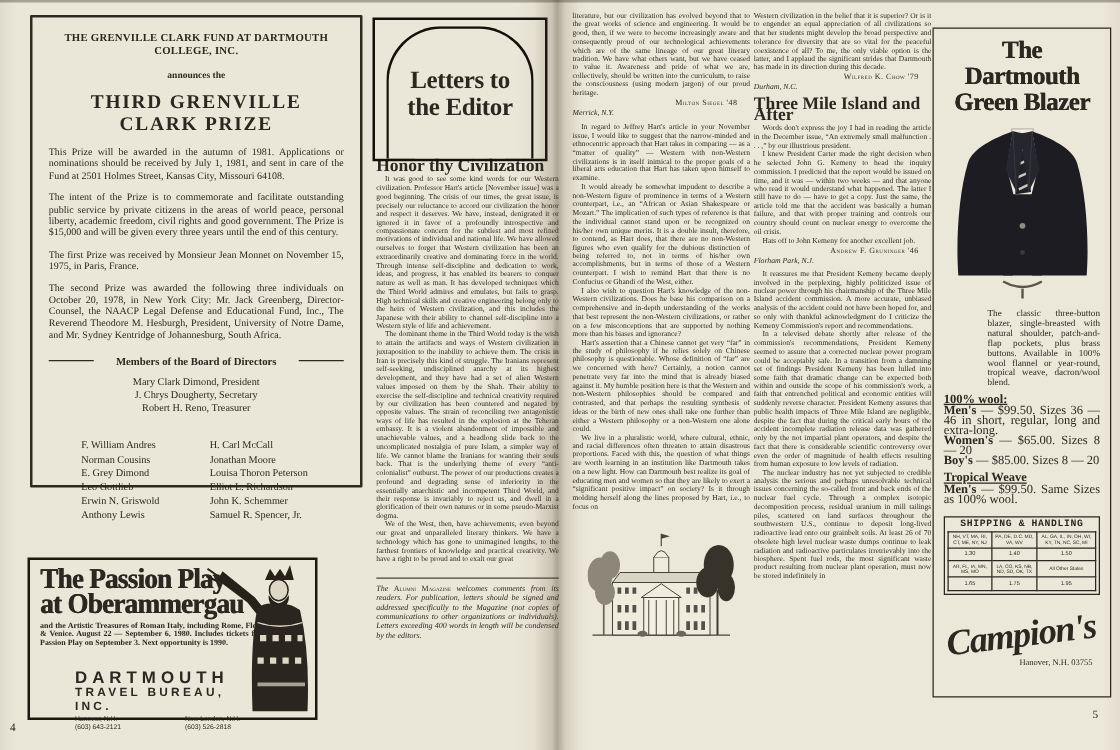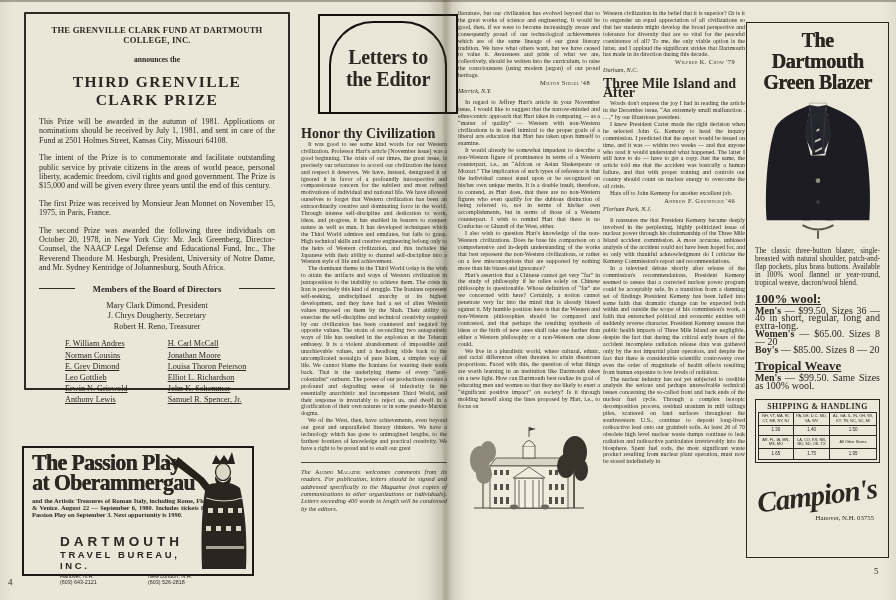--- a/index.html
+++ b/index.html
@@ -18,21 +18,21 @@
   .clark { position:absolute; left:24px; top:12px; width:266px; height:378px;
            border:2px solid #2e2a22; border-radius:1px; padding:11px 13px 8px; }
   .clark-org { text-align:center; font-weight:bold; font-size:8.6px; letter-spacing:.2px; }
   .clark-announce { text-align:center; font-weight:bold; font-size:7.6px; margin-top:10px; }
   .clark-title { text-align:center; font-weight:bold; font-size:15.5px; letter-spacing:1.4px; margin-top:9px; }
   .clark p.cp { font-size:8px; line-height:9.4px; text-align:justify; margin-top:8px; }
   .board-head { display:flex; align-items:center; gap:18px; margin-top:11px; }
   .board-head .rule { flex:1; height:1.6px; background:#2e2a22; }
   .board-head .bh-label { font-weight:bold; font-size:8.6px; white-space:nowrap; }
   .officers { text-align:center; font-size:8.2px; line-height:10.6px; margin-top:7px; }
-  .directors { display:flex; margin-top:6px; font-size:8.2px; line-height:11.2px;text-decoration:underline; }
+  .directors { display:flex; margin-top:18px; font-size:8.2px; line-height:11.2px; }
   .directors .dcol1 { width:52%; padding-left:26px; }
   .directors .dcol2 { width:48%; padding-left:6px; }
 
   
   .passion { position:absolute; left:22px; top:446px; width:232px; height:130px;
              border:2.5px solid #1c1912; padding:5px 8px 4px; }
   .passion-title { font-weight:bold; font-size:23px; line-height:20px; letter-spacing:-0.6px;
                    text-shadow:0.6px 0 0 currentColor; transform:scaleX(.94); transform-origin:left top; }
   .passion-body { font-size:6.4px; line-height:7px; font-weight:bold; width:188px; margin-top:4px; text-align:justify; }
   .travel { margin-top:17px; font-family:"Liberation Sans", sans-serif; margin-left:28px; }
@@ -42,21 +42,21 @@
   .travel-addr { display:flex; font-size:5.4px; line-height:6.4px; margin-top:2px; }
   .travel-addr .tcell { width:88px; }
   .king { position:absolute; right:4px; top:4px; width:86px; height:119px; }
   .bird { width:30px; height:17px; margin-left:8px; margin-top:2px; }
 
   .pagenum { position:absolute; font-size:9px; z-index:8; }
   .pn-left { left:8px; top:577px; }
   .pn-right { left:874px; top:566px; }
 
   
-  .masthead { position:absolute; left:318px; top:14px; width:140px; height:100px;
+  .masthead { position:absolute; left:298px; top:14px; width:140px; height:115px;
               border:2.5px solid #14110c; padding:5px 9px 0; z-index:2; }
   .arch { height:100%; border:2px solid #14110c; border-bottom:none; border-radius:44px 44px 0 0;
           display:flex; flex-direction:column; justify-content:center; align-items:center;
           font-weight:bold; font-size:20px; line-height:22px; letter-spacing:-0.3px; }
 
   
   .col { position:absolute; font-size:6px; line-height:6.9px; text-align:justify; }
   .colA { left:301px; top:124px; width:146px; }
   .colB { left:458px; top:10px;  width:142px; }
   .colC { left:603px; top:10px;  width:142px; }
@@ -69,25 +69,25 @@
             font-style:italic; font-size:6.4px; line-height:7.4px; }
   .ednote .mag { font-variant:small-caps; font-style:normal; }
   .hall { display:block; margin:12px auto 0; width:118px; height:92px; }
 
   
   .blazer { position:absolute; left:746px; top:22px; width:143px; height:536px;
             border:1.5px solid #2b2620; padding:7px 8px 6px; }
   .blazer-title { text-align:center; font-weight:bold; font-size:20px; line-height:21px; letter-spacing:-0.4px;
                   text-shadow:0.4px 0 0 currentColor; }
   .blazer-photo { display:block; width:124px; height:146px; margin:3px auto 0; }
-  .blazer-desc { font-size:7.3px; line-height:7.9px; text-align:justify; margin-top:5px; }
-  .phead { font-size:13px; font-weight:bold; text-decoration:underline; margin-top:4px; }
+  .blazer-desc { font-size:7.3px; line-height:7.9px; text-align:justify; margin-top:5px;margin-left:35px; }
+  .phead { font-size:10px; font-weight:bold; text-decoration:underline; margin-top:4px; }
   .pline { font-size:10px; line-height:7.9px; text-align:justify; }
   .shipbox { margin-top:9px; border:1.2px solid #2b2620; padding:2px 2px 2px; }
-  .ship-head { text-align:center; font-weight:bold; font-size:7.8px; letter-spacing:.5px; padding-bottom:1px; }
+  .ship-head { text-align:center; font-weight:bold; font-size:7.8px; letter-spacing:.5px; padding-bottom:1px;font-family:Liberation Mono, monospace; }
   table.ship { width:100%; border-collapse:collapse; }
   table.ship td { border:0.8px solid #2b2620; font-family:"Liberation Sans",sans-serif;
                   font-size:3.9px; line-height:4.5px; text-align:center; padding:1.5px 1px; }
   table.ship td.rate { font-size:4.5px; padding:2.5px 0; }
   .campions { margin-top:16px; transform:rotate(-7deg); font-style:italic; font-weight:bold;
               font-size:29px; letter-spacing:-1px; margin-left:2px; white-space:nowrap; }
   .store-addr { font-size:6.8px; text-align:right; margin-top:2px; padding-right:6px; }
 </style>
 </head>
 <body>

